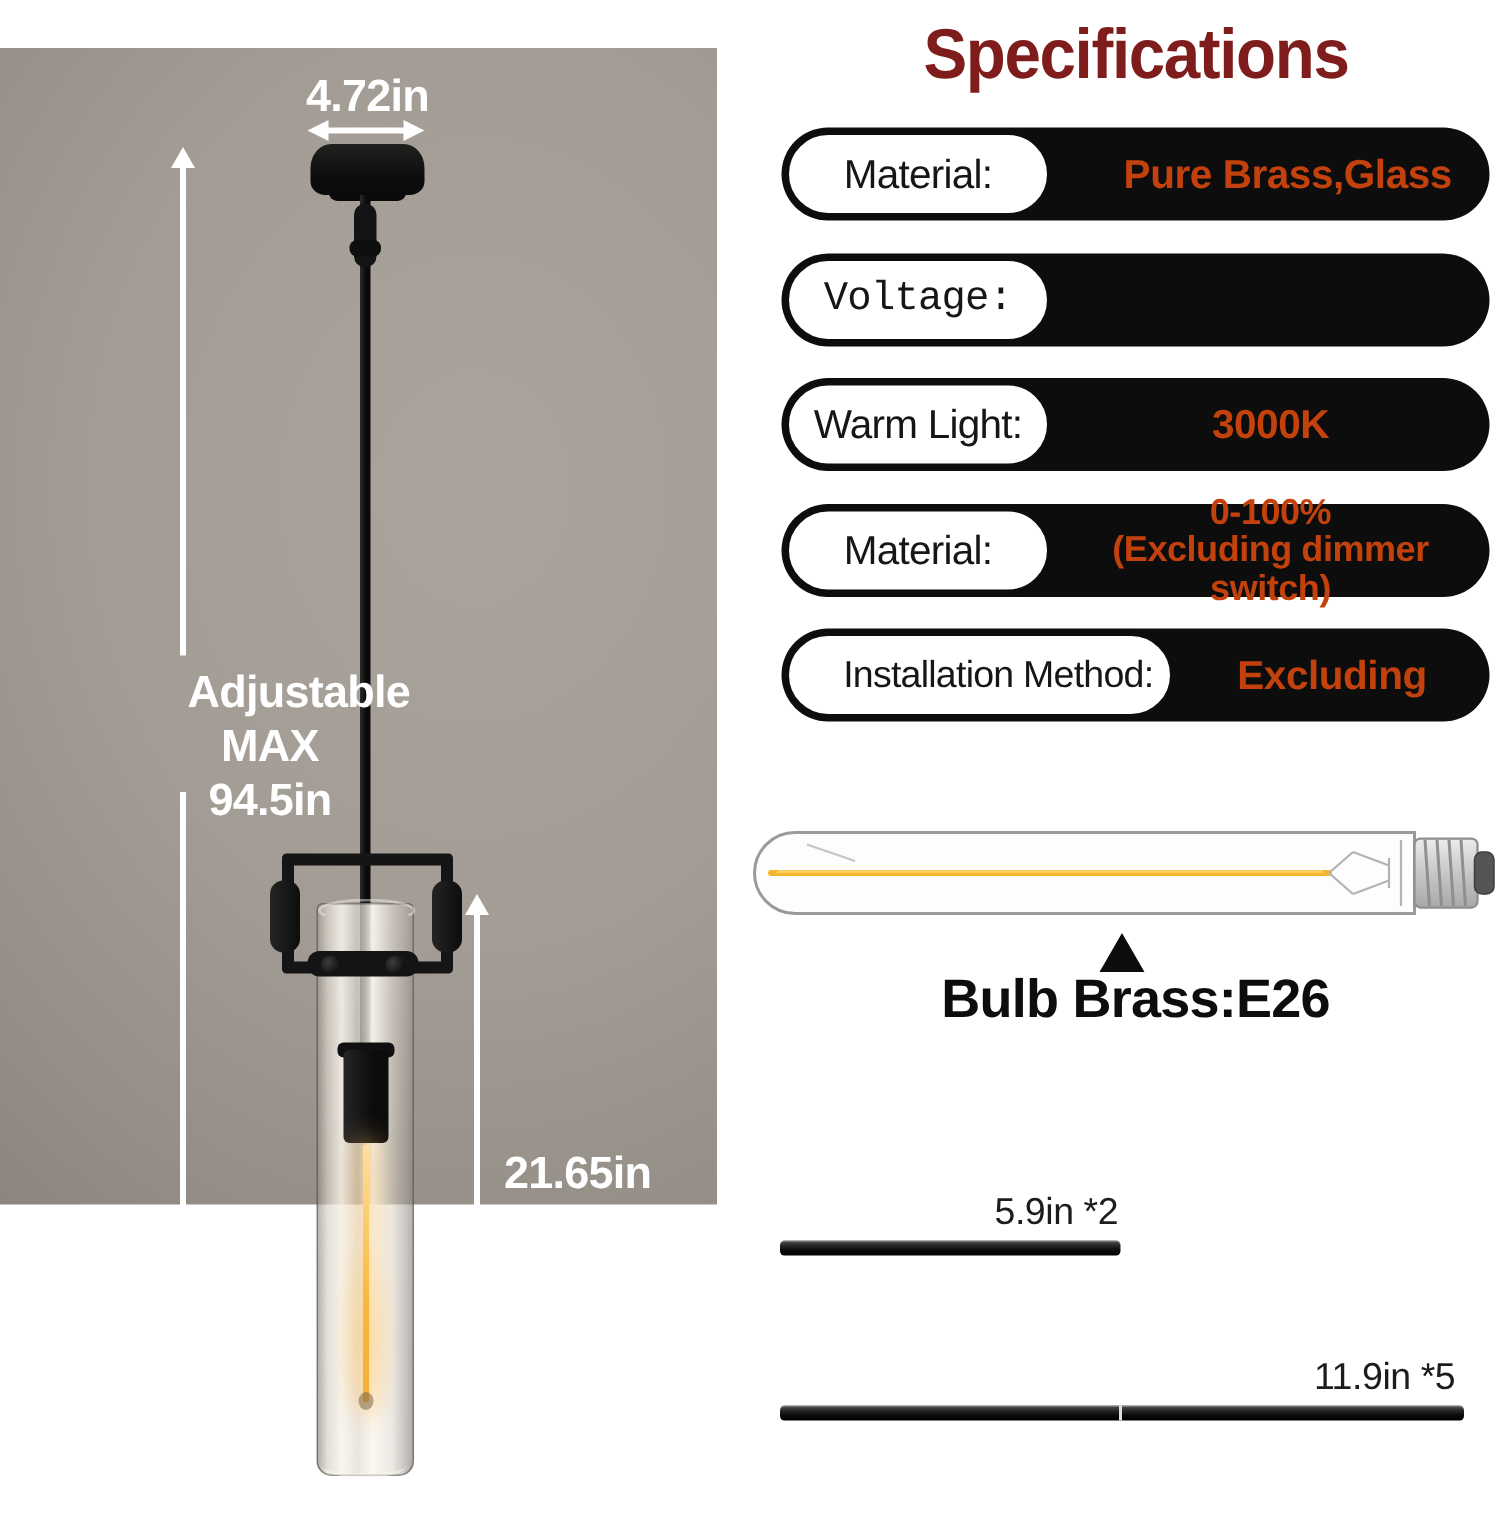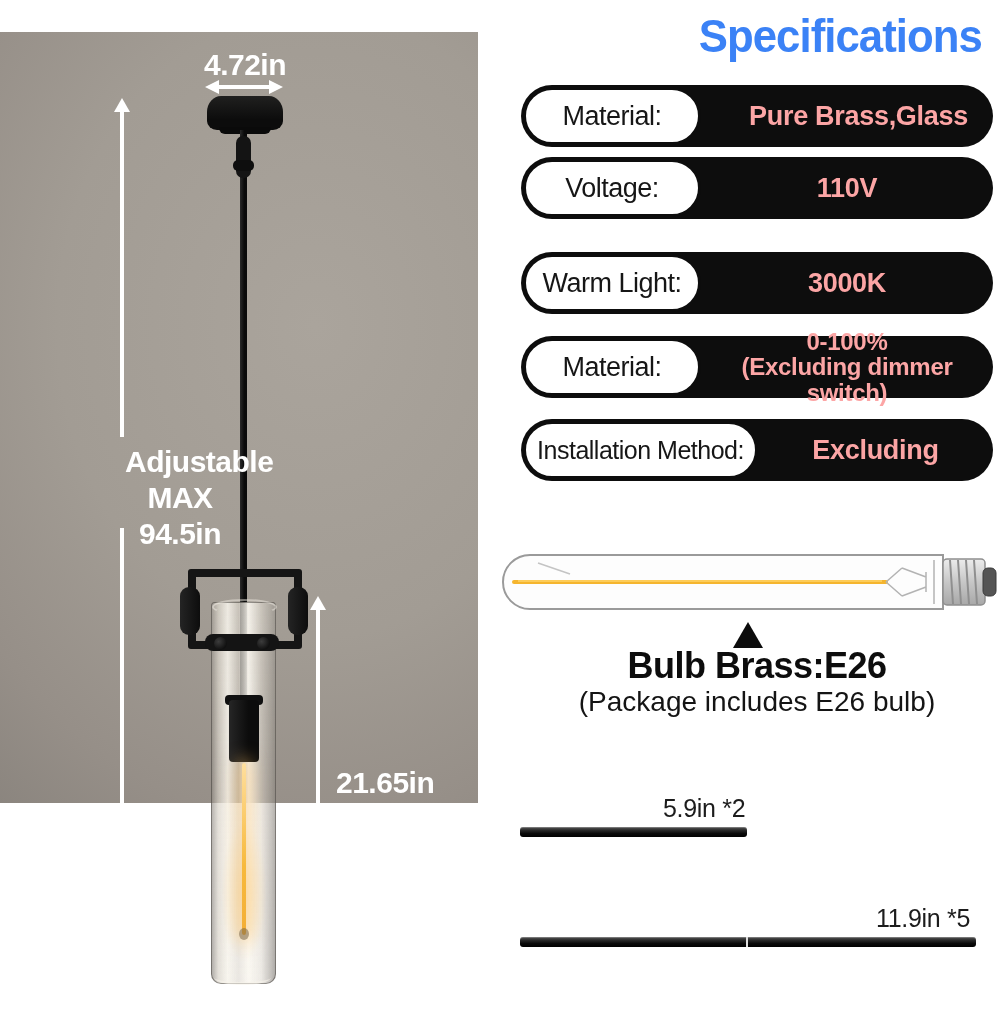--- a/index.html
+++ b/index.html
@@ -48,31 +48,31 @@
   .harrow::before,.harrow::after{content:'';position:absolute;top:-5px;width:0;height:0;
         border-top:7px solid transparent;border-bottom:7px solid transparent;}
   .harrow::before{left:-13px;border-right:14px solid #fff;}
   .harrow::after{right:-13px;border-left:14px solid #fff;}
   .vseg{width:4px;background:#fff;}
   .ah-up{width:0;height:0;border-left:8px solid transparent;border-right:8px solid transparent;border-bottom:14px solid #fff;}
   .ah-down{width:0;height:0;border-left:8px solid transparent;border-right:8px solid transparent;border-top:14px solid #fff;}
 
   
   .specs{position:absolute;left:478px;top:0;width:522px;height:1015px;background:#fff;color:#111;}
-  .specs-title{position:absolute;left:43px;top:8px;width:472px;text-align:right;font-size:47px;
-               font-weight:bold;letter-spacing:-1px;color:#3b82f6;white-space:nowrap;}
+  .specs-title{position:absolute;left:43px;top:8px;width:472px;text-align:center;font-size:47px;
+               font-weight:bold;letter-spacing:-1px;color:#7f1d1d;white-space:nowrap;}
   .specs-title span{display:inline-block;transform:scaleX(.93);transform-origin:center;}
   .spec-row{position:absolute;left:43px;width:472px;height:62px;background:#0d0d0d;border-radius:31px;
             display:flex;align-items:center;}
   .pill{flex:none;width:172px;height:52px;margin-left:2px;background:#fff;border:3px solid #0d0d0d;
         border-radius:29px;display:flex;align-items:center;justify-content:center;}
-  .row-install .pill{width:229px;}
+  .row-install .pill{width:229px;padding-left:25px;}
   .pill span{font-size:27px;letter-spacing:-.5px;color:#161616;white-space:nowrap;}
   .row-install .pill span{font-size:25px;}
-  .val{flex:1;text-align:center;color:#fca5a5;font-weight:bold;font-size:27px;letter-spacing:-.3px;line-height:1.05;}
+  .val{flex:1;text-align:center;color:#c2410c;font-weight:bold;font-size:27px;letter-spacing:-.3px;line-height:1.05;}
   .row-dimmable .val{font-size:24px;}
 
   .bulb-svg{position:absolute;left:20px;top:550px;}
   .pointer-triangle{position:absolute;left:255px;top:622px;width:0;height:0;
         border-left:15px solid transparent;border-right:15px solid transparent;border-bottom:26px solid #0c0c0c;}
   .bulb-title{position:absolute;left:43px;top:645px;width:472px;text-align:center;
               font-size:36px;font-weight:bold;letter-spacing:-.5px;color:#0d0d0d;}
   .bulb-sub{position:absolute;left:43px;top:686px;width:472px;text-align:center;font-size:28px;color:#141414;}
 
   .rod-label{position:absolute;font-size:25px;color:#1c1c1c;letter-spacing:-.3px;white-space:nowrap;}
@@ -136,25 +136,24 @@
       <span>Specifications</span>
     </div>
 
     <div class="spec-row" style="top:85px;gap:23px;">
       <div class="pill">
         <span>Material:</span>
       </div>
       <div class="val">Pure Brass,Glass</div>
     </div>
 
-    <div class="spec-row" style="top:157px;">
+    <div class="spec-row" style="top:169px;font-family:Liberation Mono, monospace;">
       <div class="pill">
         <span>Voltage:</span>
       </div>
-      <div class="val">110V</div>
     </div>
 
     <div class="spec-row" style="top:252px;">
       <div class="pill">
         <span>Warm Light:</span>
       </div>
       <div class="val">3000K</div>
     </div>
 
     <div class="spec-row row-dimmable" style="top:336px;">
@@ -187,21 +186,20 @@
       <line x1="16" y1="32" x2="388" y2="32" stroke="#f5b52e" stroke-width="4" stroke-linecap="round"></line>
       <line x1="20" y1="31" x2="384" y2="31" stroke="#ffd569" stroke-width="1.5"></line>
       <path d="M388 32 L404 18 M388 32 L404 46 M404 18 L428 27 M404 46 L428 37 M428 22 L428 42 M436 10 L436 54" fill="none" stroke="#b3b3b3" stroke-width="1.5"></path>
       <rect x="445" y="9" width="42" height="46" rx="4" fill="url(#baseGrad)" stroke="#8f8f8f" stroke-width="1.5"></rect>
       <path d="M452 10 L455 54 M460 10 L463 54 M468 10 L471 54 M476 10 L479 54" stroke="#8f8f8f" stroke-width="2" fill="none"></path>
       <rect x="485" y="18" width="13" height="28" rx="5" fill="#555" stroke="#3d3d3d"></rect>
     </svg>
 
     <div class="pointer-triangle"></div>
     <div class="bulb-title">Bulb Brass:E26</div>
-    <div class="bulb-sub">(Package includes E26 bulb)</div>
 
     <div class="rod-label" style="left:185px;top:794px;">5.9in *2</div>
     <div class="rod-bar" style="left:42px;top:827px;width:227px;"></div>
 
     <div class="rod-label" style="left:398px;top:904px;">11.9in *5</div>
     <div class="rod-bar" style="left:42px;top:937px;width:456px;"></div>
     <div class="rod-seam" style="left:268px;top:937px;"></div>
   </div>
 </div>
 

